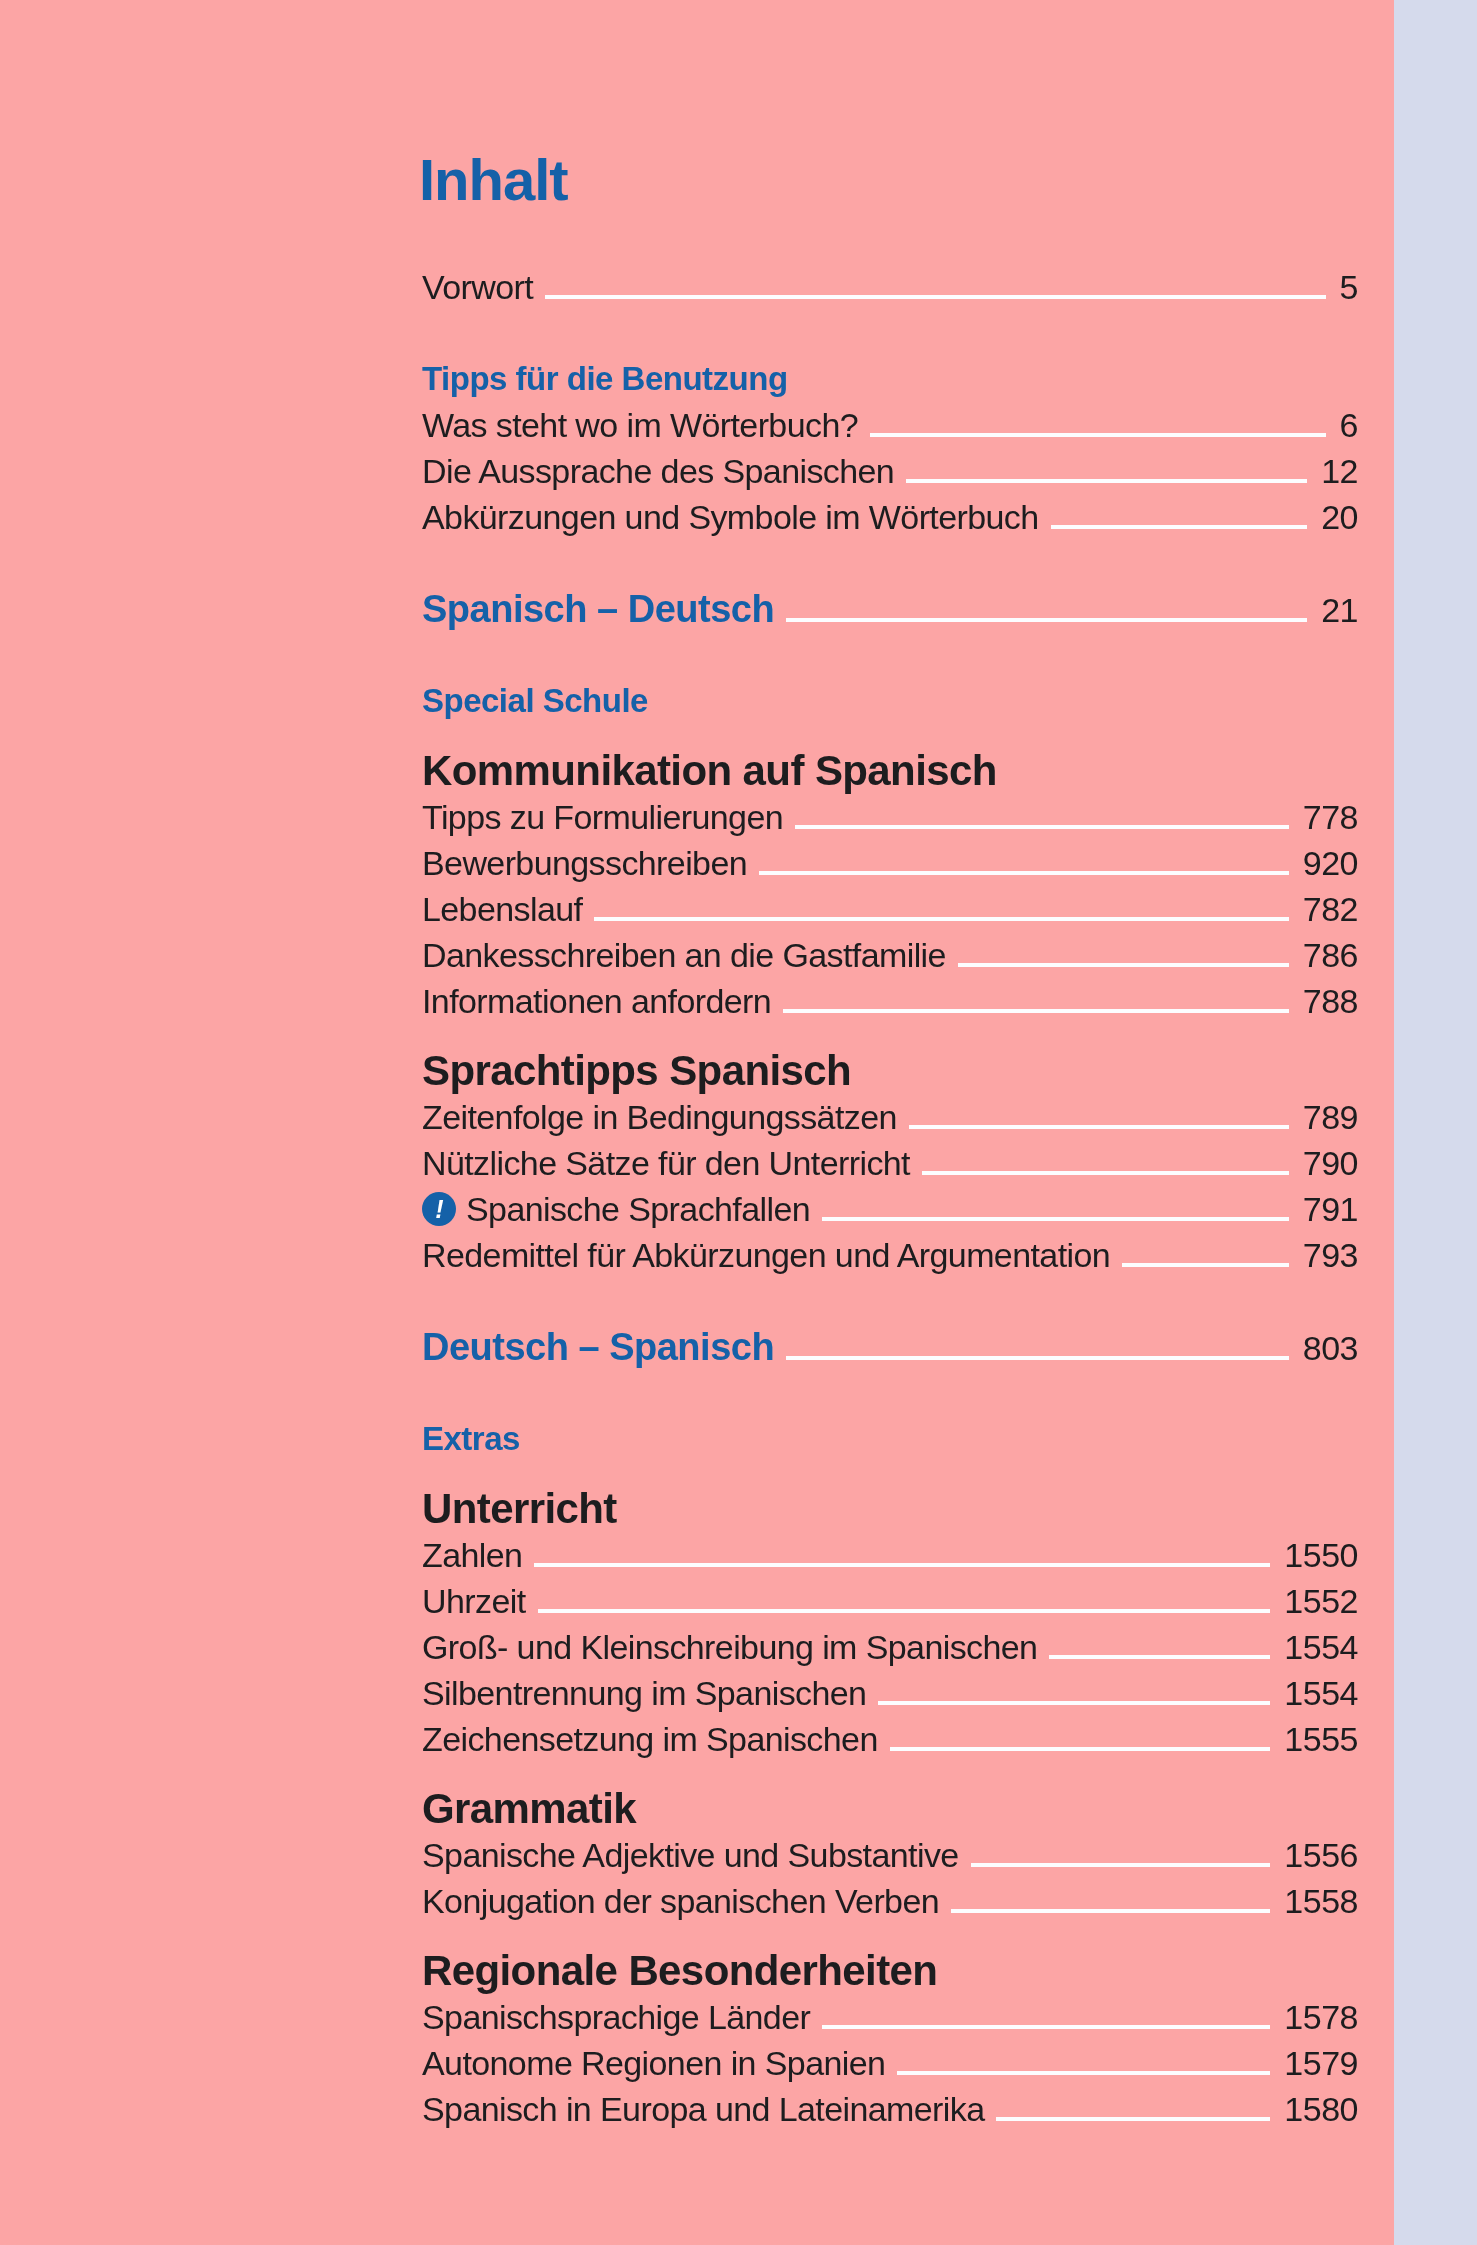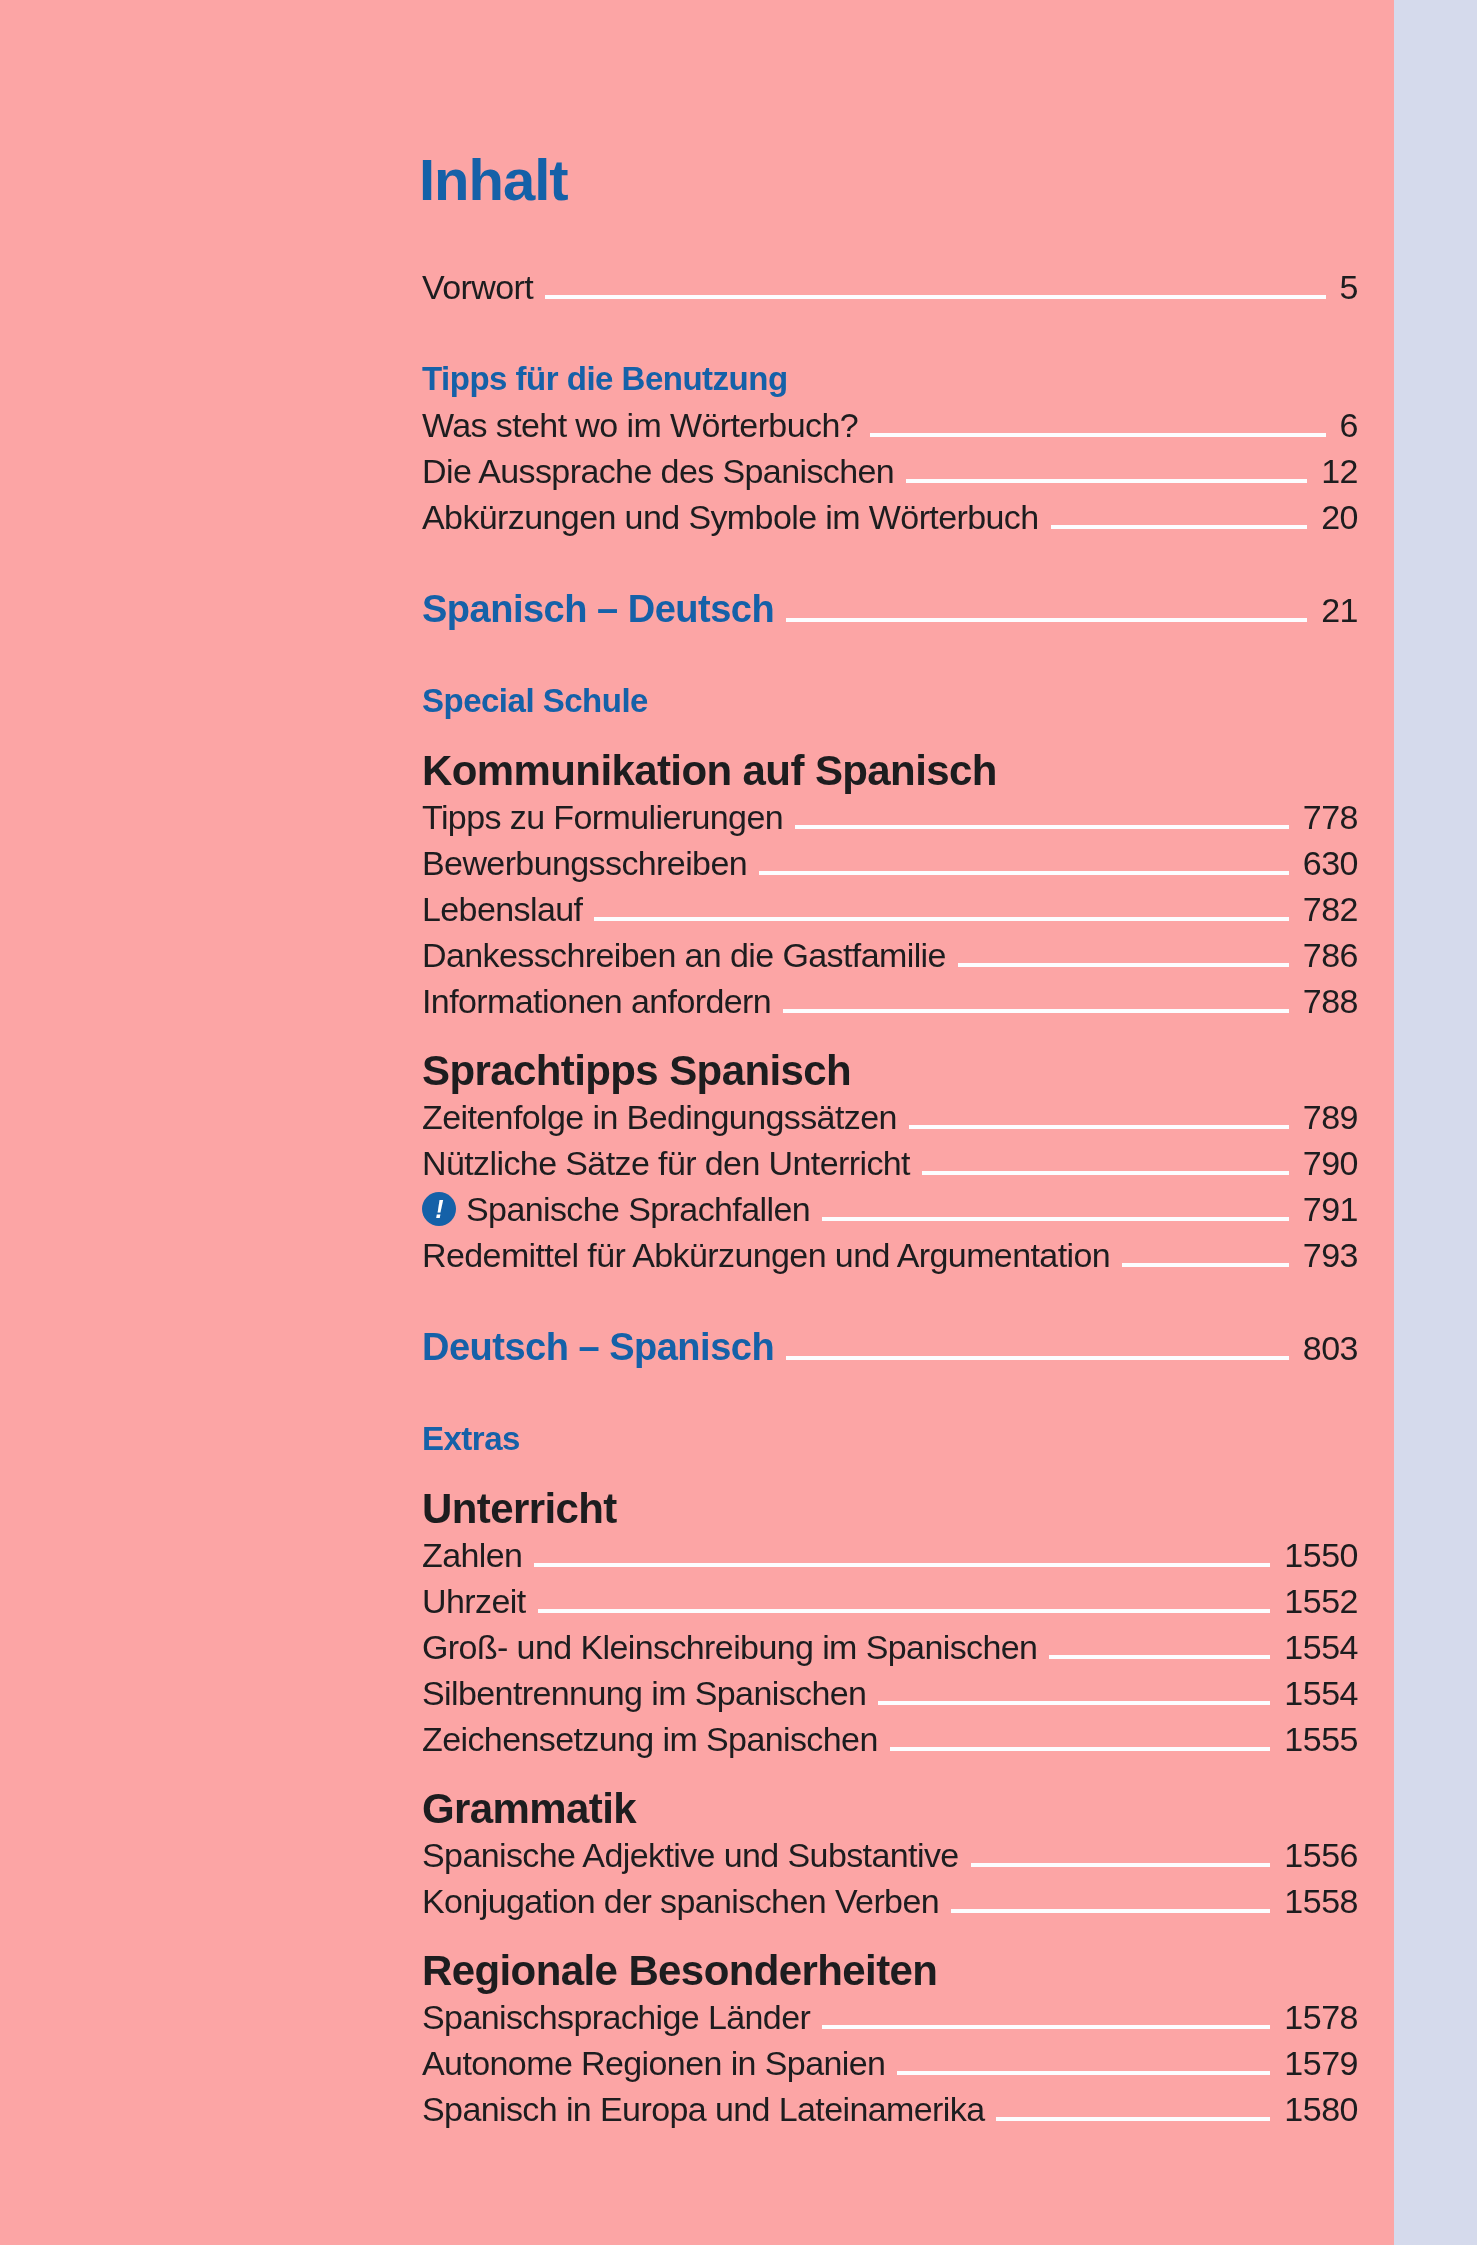--- a/index.html
+++ b/index.html
@@ -94,21 +94,21 @@
         <span class="label">Kommunikation auf Spanisch</span>
       </div>
       <div class="row entry">
         <span class="label">Tipps zu Formulierungen</span>
         <span class="leader"></span>
         <span class="pagenum">778</span>
       </div>
       <div class="row entry">
         <span class="label">Bewerbungsschreiben</span>
         <span class="leader"></span>
-        <span class="pagenum">630</span>
+        <span class="pagenum">920</span>
       </div>
       <div class="row entry">
         <span class="label">Lebenslauf</span>
         <span class="leader"></span>
         <span class="pagenum">782</span>
       </div>
       <div class="row entry">
         <span class="label">Dankesschreiben an die Gastfamilie</span>
         <span class="leader"></span>
         <span class="pagenum">786</span>

